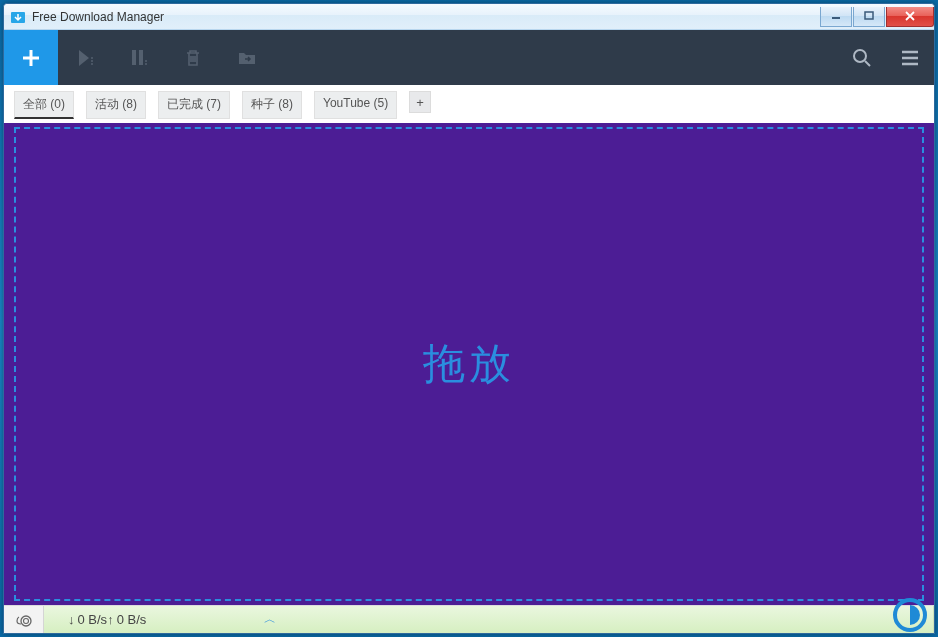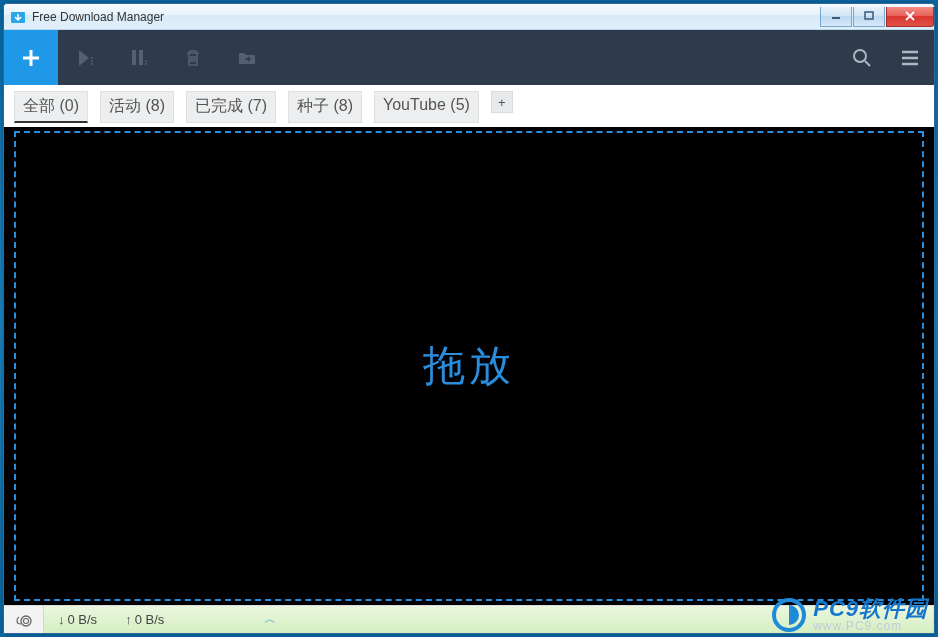--- a/index.html
+++ b/index.html
@@ -89,42 +89,42 @@
 .tb-spacer { flex: 1; }
 .tb-btn.right { width: 48px; color: #aeb8c4; }
 
 .tabs {
   display: flex;
   gap: 12px;
   padding: 6px 10px 4px 10px;
   background: #fff;
 }
 .tab {
-  font-size: 16px;
+  font-size: 12px;
   color: #555;
   background: #eceeef;
   padding: 4px 8px;
   border: 1px solid #e0e0e0;
 }
 .tab.active {
   border-bottom: 2px solid #333;
 }
 .tab-add {
   width: 22px;
   height: 22px;
   background: #e8e9eb;
   border: 1px solid #dcdcdc;
   display:flex; align-items:center; justify-content:center;
   font-size:13px; color:#555;
 }
 
 .dropzone-wrap {
   flex: 1;
   padding: 4px 10px 4px 10px;
-  background: #000000;
+  background: #4c1d95;
 }
 .dropzone {
   width: 100%;
   height: 100%;
   border: 2px dashed #2a8edf;
   display: flex;
   flex-direction: column;
   align-items: center;
   justify-content: center;
 }
@@ -152,22 +152,21 @@
   background: #f3f3f3;
   border-right: 1px solid #d5d5d5;
   display:flex; align-items:center; justify-content:center;
   color:#555;
 }
 .sb-speeds {
   flex:1;
   background: linear-gradient(180deg, #eaf7df 0%, #d6efc1 100%);
   display:flex;
   align-items:center;
-  gap: 28px;
-  padding-left: 14px;
+  padding-left: 24px;
   font-size: 13px;
   color: #444;
   border-right: 1px solid #cee3b9;
   position: relative;
 }
 .sb-speeds .arrow { margin-right: 3px; }
 .sb-chevron {
   position: absolute;
   left: 220px;
   color: #2a8edf;
@@ -309,17 +308,13 @@
     </div>
   </div>
 
 </div>
 
 <div class="watermark">
   <svg width="36" height="36">
       <circle cx="18" cy="18" r="15" fill="none" stroke="#1f8ad6" stroke-width="4"></circle>
       <path d="M18 8 A10 10 0 0 1 18 28" fill="#1f8ad6"></path>
     </svg>
-  <div class="wm-text">
-    <span class="wm-main">PC9软件园</span>
-    <span class="wm-sub">www.PC9.com</span>
-  </div>
 </div>
 
 </body></html>

